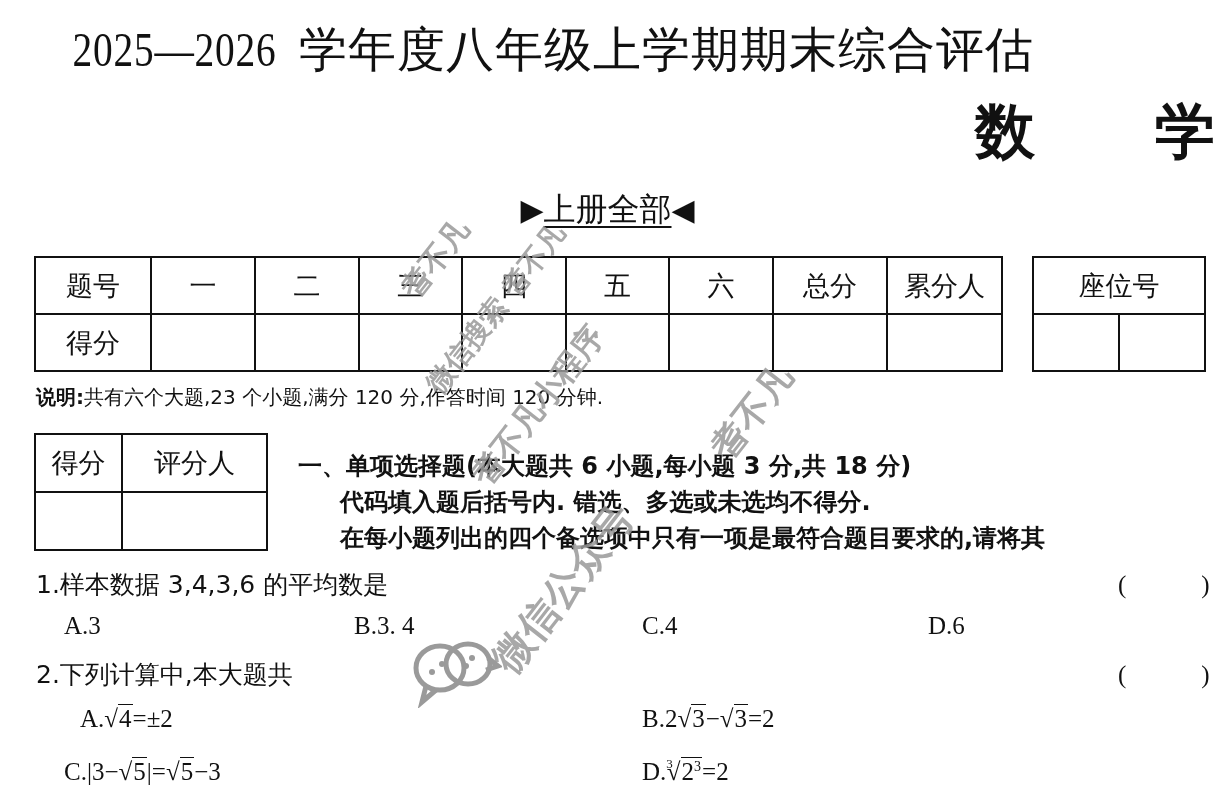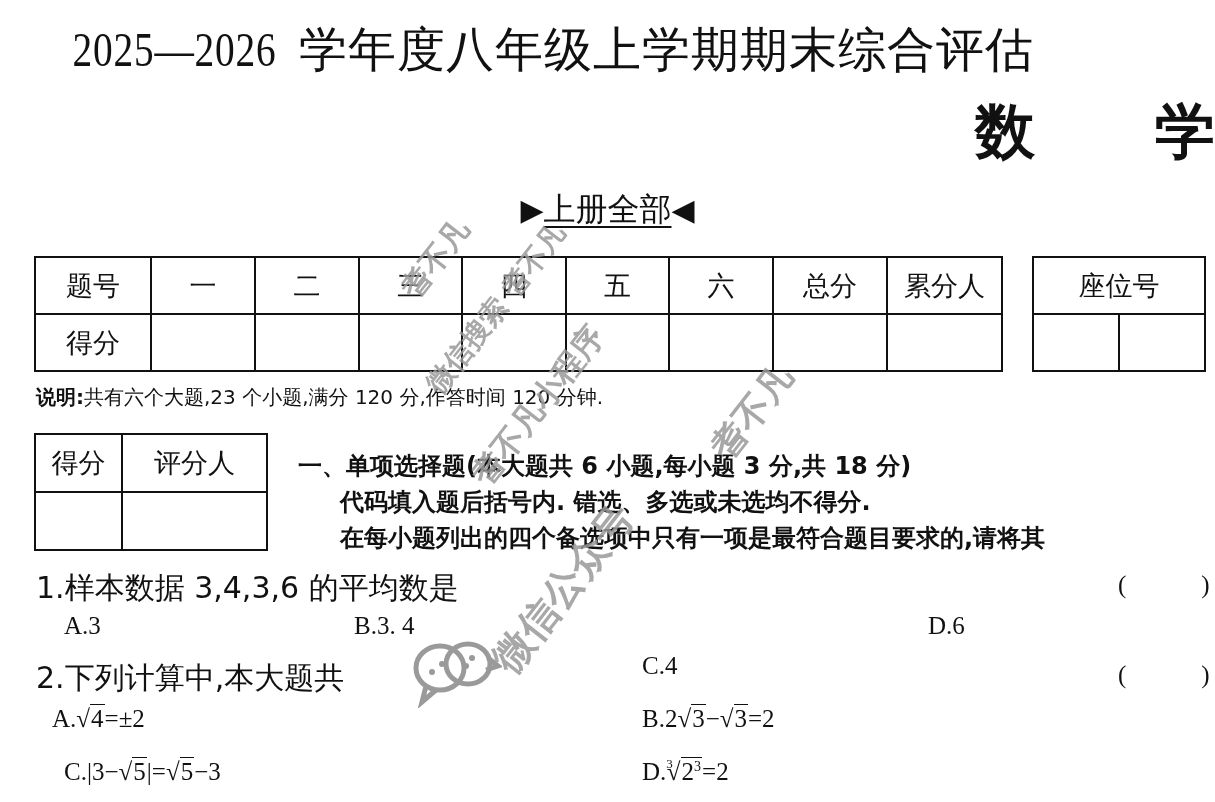--- a/index.html
+++ b/index.html
@@ -44,21 +44,21 @@
     font-family:"DejaVu Sans","Liberation Sans",sans-serif;
   }
   .note b { font-weight:bold; }
 
   .section {
     left:298px; top:448px; font-size:24px; font-weight:bold; white-space:nowrap;
     font-family:"DejaVu Sans","Liberation Sans",sans-serif; line-height:36px;
   }
   .section .ins { padding-left:42px; display:block; }
 
-  .q { font-size:30px; white-space:nowrap; font-family:"DejaVu Sans","Liberation Sans",sans-serif; }
+  .q { font-size:25px; white-space:nowrap; font-family:"DejaVu Sans","Liberation Sans",sans-serif; }
   .opt { font-size:25px; white-space:nowrap; font-family:"Liberation Serif","DejaVu Serif",serif; }
   .paren { font-size:25px; white-space:nowrap; font-family:"Liberation Serif","DejaVu Serif",serif; }
 
   .sqrt { display:inline-block; }
   .sqrt .rad { border-top:1.6px solid #111; padding:0 1px; }
   .sup { font-size:14px; vertical-align:super; }
   .idx { font-size:13px; position:relative; top:-12px; margin-right:-6px; }
 
   .wm {
     color:#9a9a9a; opacity:0.85; font-weight:bold;
@@ -147,33 +147,33 @@
   <span>1.</span><span>样本数据 3,4,3,6 的平均数是</span>
 </div>
 <div class="abs paren" style="left:1118px; top:568px; word-spacing:0;">(　　　)</div>
 
 <div class="abs opt" style="left:64px; top:612px;">
   <span>A.</span><span>3</span>
 </div>
 <div class="abs opt" style="left:354px; top:612px;">
   <span>B.</span><span>3. 4</span>
 </div>
-<div class="abs opt" style="left:642px; top:612px;margin-top:40px;">
+<div class="abs opt" style="left:642px; top:612px;">
   <span>C.</span><span>4</span>
 </div>
 <div class="abs opt" style="left:928px; top:612px;">
   <span>D.</span><span>6</span>
 </div>
 
 <div class="abs q" style="left:36px; top:658px;">
   <span>2.</span><span>下列计算中,本大题共</span>
 </div>
 <div class="abs paren" style="left:1118px; top:658px;">(　　　)</div>
 
-<div class="abs opt" style="left:52px; top:705px;">
+<div class="abs opt" style="left:80px; top:705px;">
   <span>A.</span><span class="sqrt">√<span class="rad">4</span></span><span>=±2</span>
 </div>
 <div class="abs opt" style="left:642px; top:705px;">
   <span>B.</span><span>2</span><span class="sqrt">√<span class="rad">3</span></span><span>−</span><span class="sqrt">√<span class="rad">3</span></span><span>=2</span>
 </div>
 <div class="abs opt" style="left:64px; top:758px;">
   <span>C.</span><span>|3−</span><span class="sqrt">√<span class="rad">5</span></span><span>|=</span><span class="sqrt">√<span class="rad">5</span></span><span>−3</span>
 </div>
 <div class="abs opt" style="left:642px; top:758px;">
   <span>D.</span><span class="idx">3</span><span class="sqrt">√<span class="rad"><span>2</span><span class="sup">3</span></span></span><span>=2</span>

